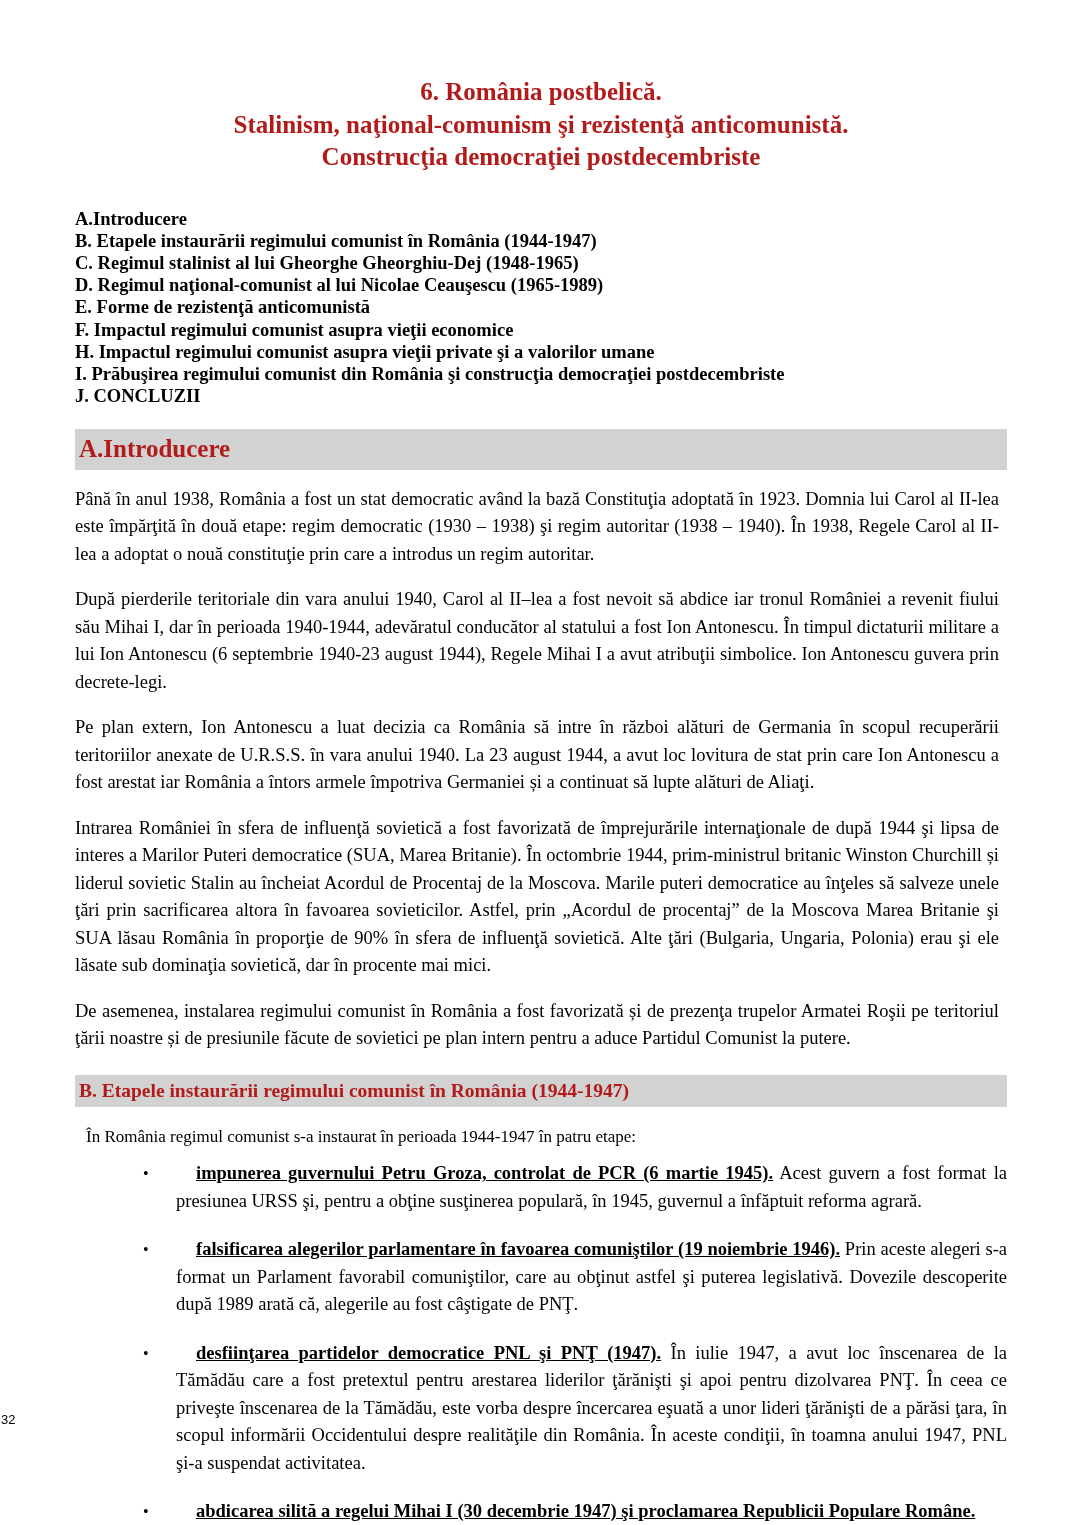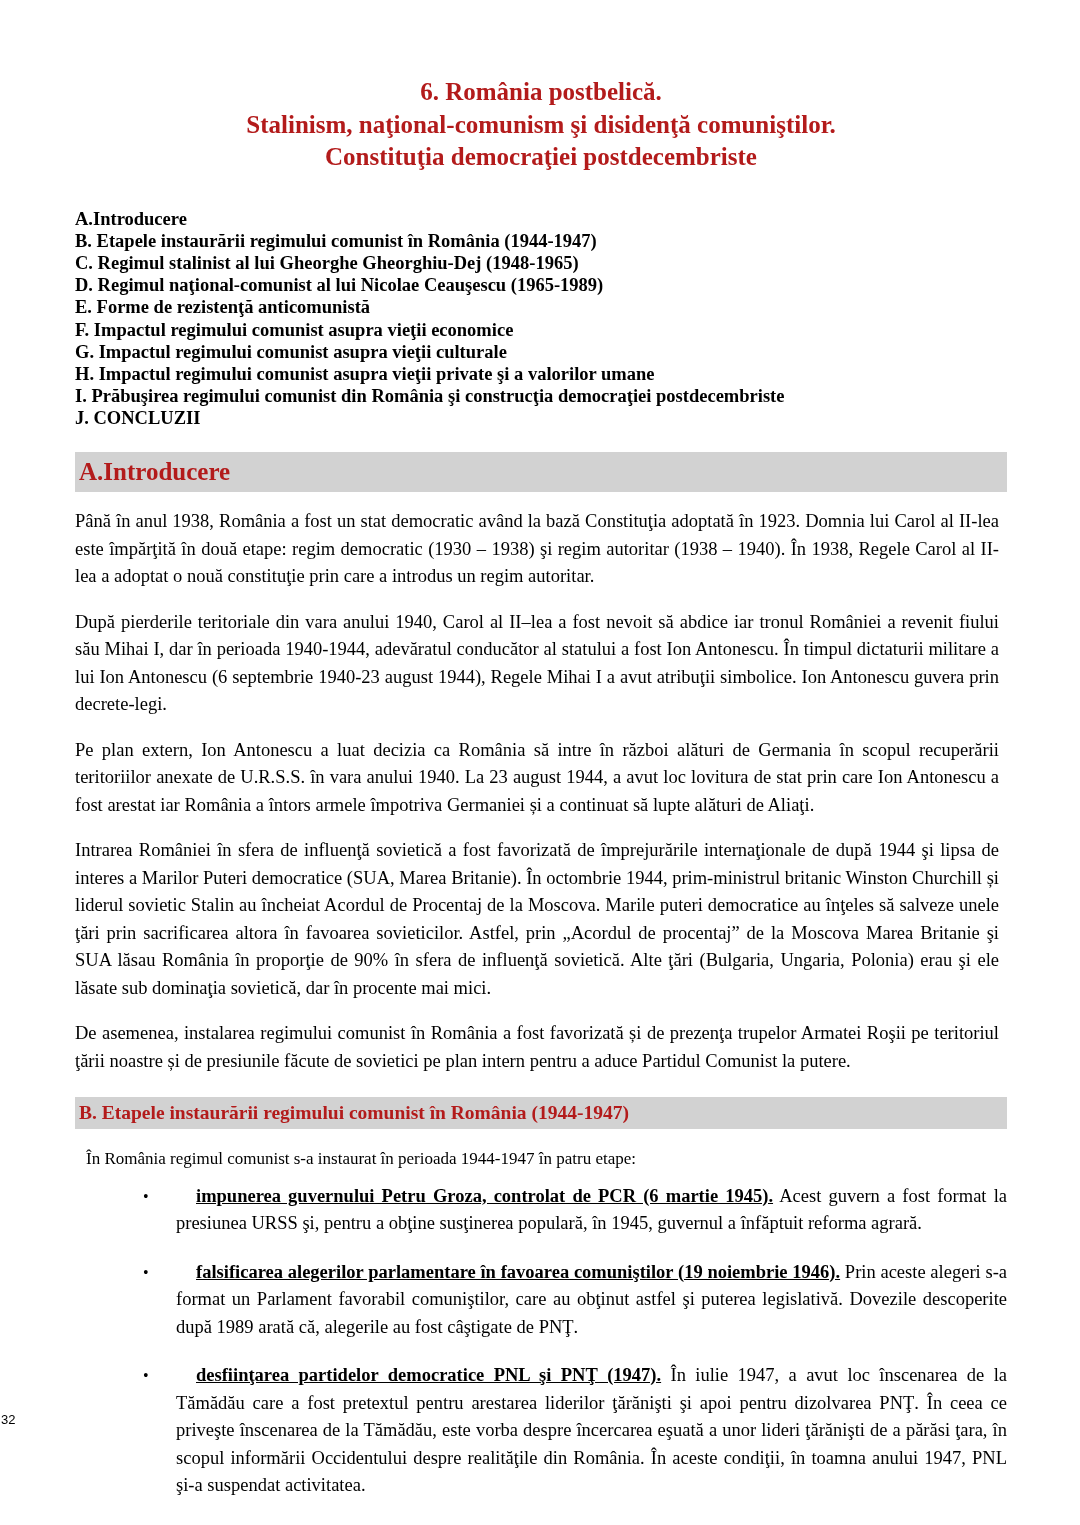--- a/index.html
+++ b/index.html
@@ -126,32 +126,31 @@
   }
 </style>
 </head>
 <body>
 
 <div class="page">
   <div class="content">
 
     <h1 class="doc-title">
       <span class="t-line l1">6. România postbelică.</span>
-      <span class="t-line l2">Stalinism, naţional-comunism şi disidenţă comuniştilor.</span>
-      <span class="t-line l3">Constituţia democraţiei postdecembriste</span>
+      <span class="t-line l2">Stalinism, naţional-comunism şi rezistenţă anticomunistă.</span>
+      <span class="t-line l3">Construcţia democraţiei postdecembriste</span>
     </h1>
 
     <ul class="toc">
       <li>A.Introducere</li>
       <li>B. Etapele instaurării regimului comunist în România    (1944-1947)</li>
       <li>C. Regimul stalinist al lui Gheorghe Gheorghiu-Dej (1948-1965)</li>
       <li>D. Regimul naţional-comunist al lui Nicolae Ceauşescu (1965-1989)</li>
       <li>E. Forme de rezistenţă anticomunistă</li>
       <li>F. Impactul regimului comunist asupra vieţii economice</li>
-      <li>G. Impactul regimului comunist asupra vieţii culturale</li>
       <li>H. Impactul regimului comunist asupra vieţii private şi a valorilor umane</li>
       <li>I. Prăbuşirea regimului comunist din România şi construcţia democraţiei postdecembriste</li>
       <li>J. CONCLUZII</li>
     </ul>
 
     <div class="sec-head big">A.Introducere</div>
 
     <p class="body">Până în anul 1938, România a fost un stat democratic având la bază Constituţia adoptată în 1923. Domnia lui Carol al II-lea este  împărţită în două etape: regim democratic (1930 – 1938) şi regim autoritar (1938 – 1940). În 1938, Regele Carol al II-lea a adoptat o nouă constituţie prin care a introdus un regim autoritar.</p>
     <p class="body">După pierderile teritoriale din vara anului 1940, Carol al II–lea a fost nevoit să abdice iar tronul României a revenit fiului său Mihai I, dar în perioada 1940-1944, adevăratul conducător al statului a fost  Ion Antonescu. În timpul dictaturii militare a lui Ion Antonescu (6 septembrie 1940-23 august 1944), Regele Mihai I  a avut atribuţii simbolice. Ion Antonescu guvera prin decrete-legi.</p>
     <p class="body">Pe plan extern, Ion Antonescu a luat decizia ca România să intre în război alături de Germania în scopul recuperării teritoriilor anexate de U.R.S.S. în vara anului 1940. La 23 august 1944, a avut loc lovitura de stat prin care Ion Antonescu a fost arestat iar România a întors armele împotriva Germaniei și a continuat să lupte alături de Aliaţi.</p>

